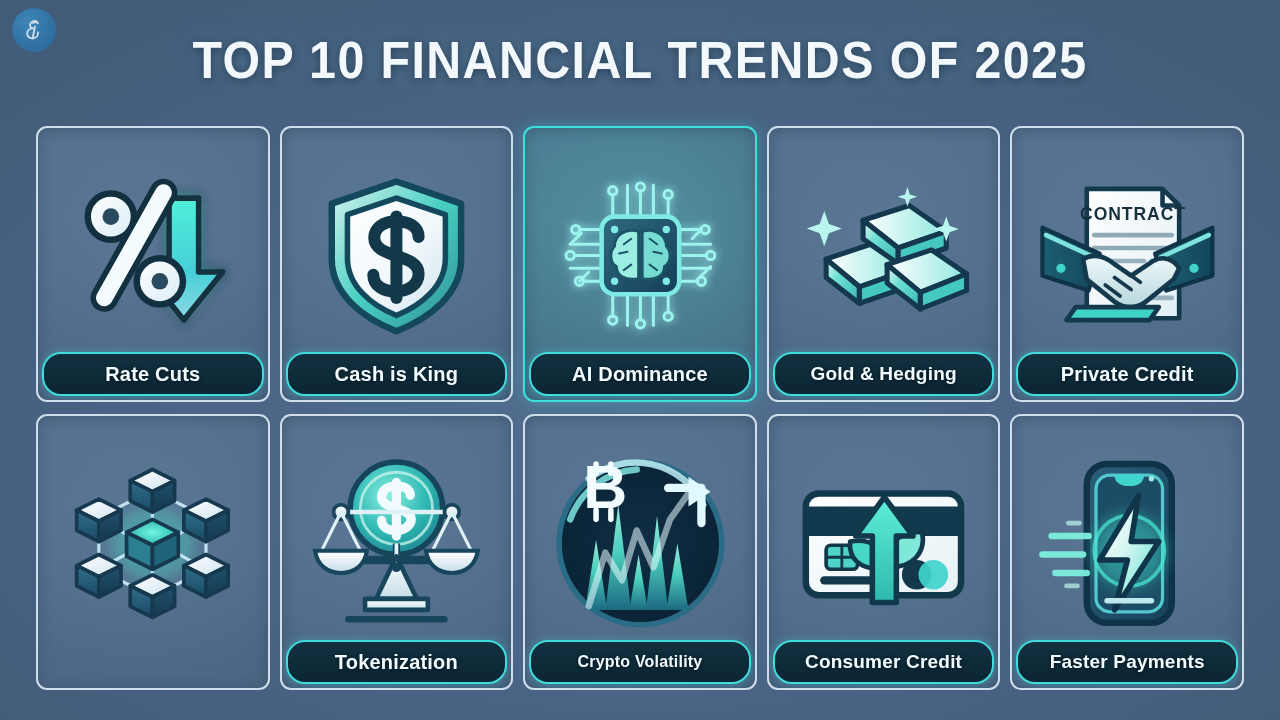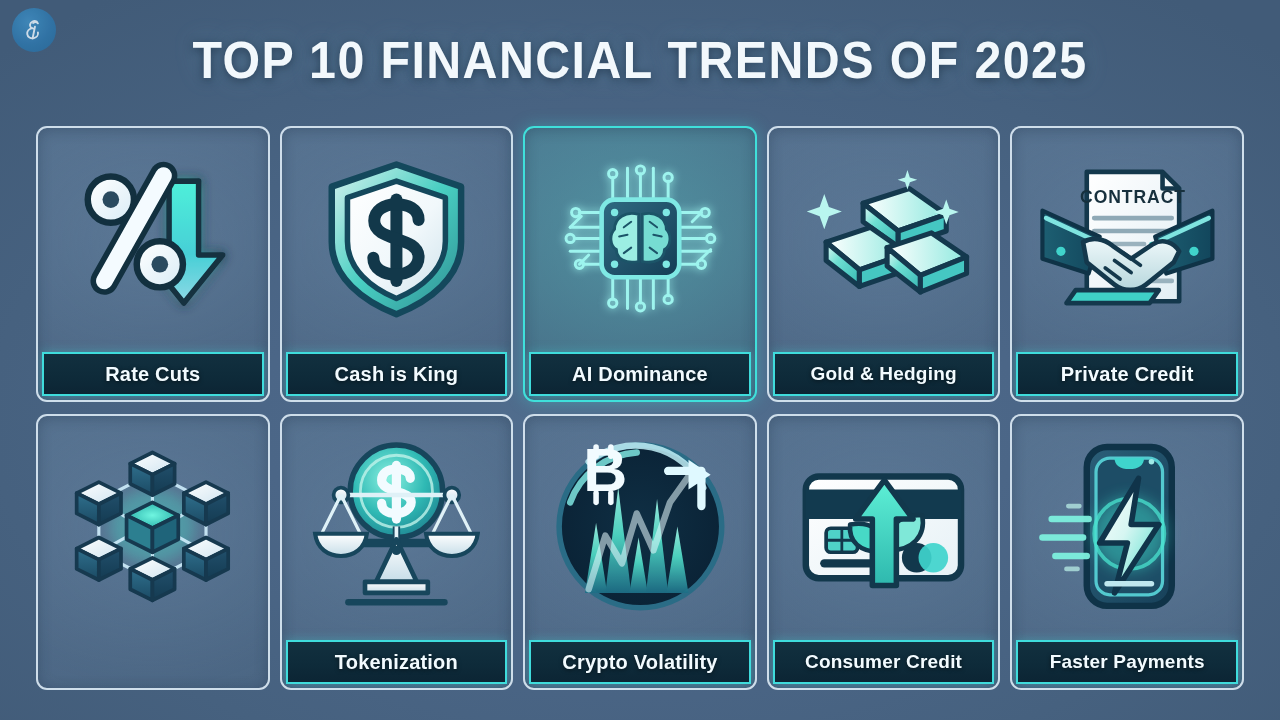--- a/index.html
+++ b/index.html
@@ -70,46 +70,46 @@
     border-color:#3fe0db;
     background:
       radial-gradient(ellipse 150% 105% at 50% 40%, rgba(86,168,178,.55) 0%, rgba(72,120,146,.40) 52%, rgba(62,98,128,.3) 100%),
       linear-gradient(160deg, #4f7f94 0%, #4a7489 45%, #466b82 100%);
     box-shadow:0 0 16px rgba(63,224,219,.34), 0 2px 14px rgba(18,36,56,.28) inset;
   }
 
   .icon-area {
     position:absolute;
     left:0; right:0; top:0; bottom:52px;
-    display:flex; align-items:center; justify-content:center;
+    display:flex; align-items:flex-end; justify-content:center;
   }
   .icon-area svg { display:block; width:84%; height:84%; }
 
   .label {
     position:absolute;
     left:4px; right:4px; bottom:4px;
     height:44px;
-    border-radius:0;
+    border-radius:19px;
     border:2px solid #3fdcdc;
     background:linear-gradient(180deg, #12303f 0%, #0e2b3a 55%, #0c2534 100%);
     display:flex; align-items:center; justify-content:center;
     box-shadow:0 0 10px rgba(63,220,220,.34);
   }
   .label span {
     color:#f2fbff;
     font-size:20px;
     font-weight:bold;
     letter-spacing:.2px;
     white-space:nowrap;
     text-shadow:0 1px 4px rgba(0,0,0,.55);
   }
   .card:nth-child(4) .label span,
   .card:nth-child(9) .label span,
   .card:nth-child(10) .label span { font-size:19px; }
-  .card:nth-child(8) .label span { font-size:20px; }
+  .card:nth-child(8) .label span { font-size:16px; }
 </style>
 </head>
 <body>
 
 <div id="stage">
 
   <div id="logo">
     <svg viewBox="0 0 32 32" width="30" height="30" aria-hidden="true">
       <g fill="none" stroke="#dbe8f2" stroke-width="2" stroke-linecap="round" stroke-linejoin="round">
         <path d="M19 7c-3.2-1.4-6.6.2-7.2 3.1-.5 2.6 1.6 4.2 3.7 4.4"></path>

